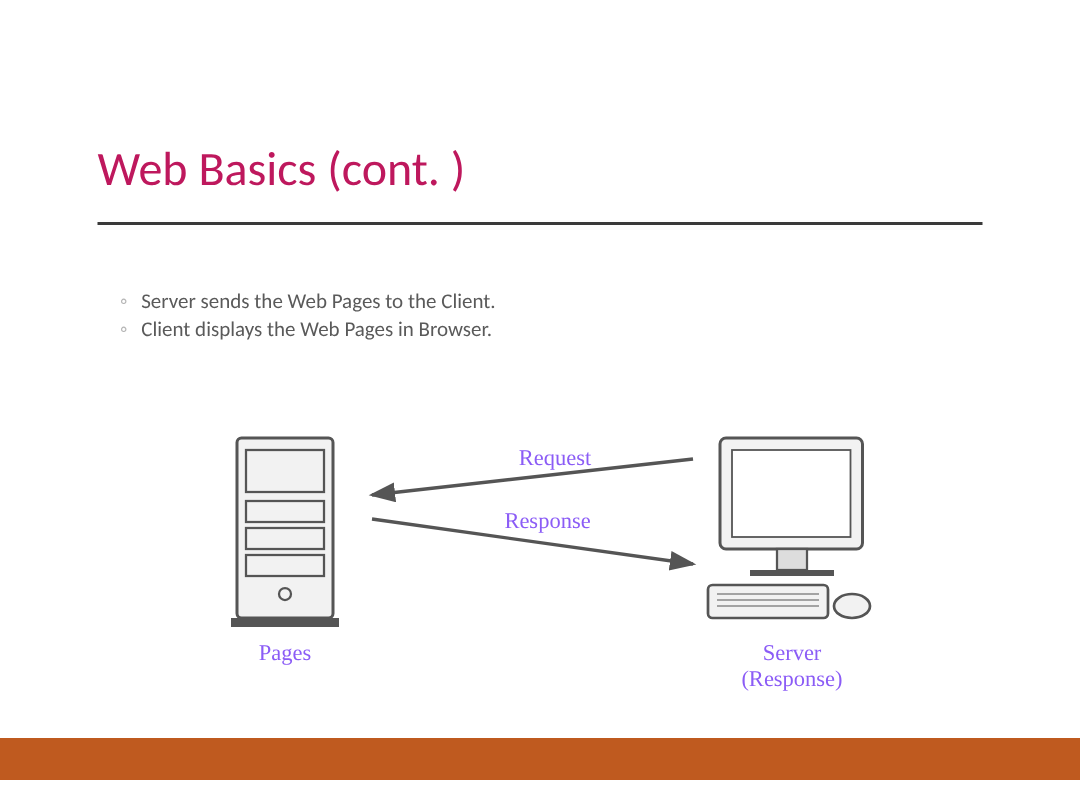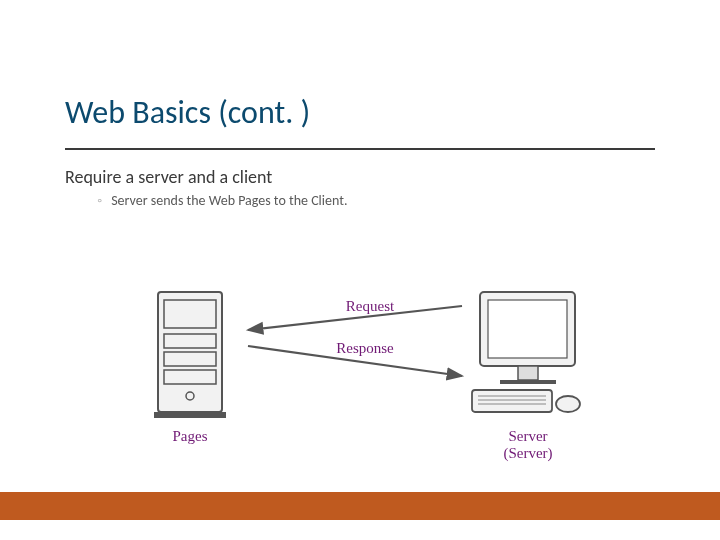--- a/index.html
+++ b/index.html
@@ -1,47 +1,50 @@
 <!DOCTYPE html>
 <html><head>
 <meta charset="utf-8">
 <style>
   html,body{margin:0;padding:0;width:720px;height:540px;background:#fff;font-family:"Calibri","Segoe UI",Arial,sans-serif;color:#3a3a3a;overflow:hidden}
   .slide{position:relative;width:720px;height:540px}
-  .title{position:absolute;left:65px;top:95px;font-size:32px;font-weight:400;color:#0c4a6e;line-height:1.1}
+  .title{position:absolute;left:65px;top:95px;font-size:32px;font-weight:400;color:#be185d;line-height:1.1}
   .rule{position:absolute;left:65px;top:148px;width:590px;height:0;border-top:2px solid #3a3a3a}
   .subtitle{position:absolute;left:65px;top:166px;font-size:18px;color:#3a3a3a}
   .bullets{position:absolute;left:80px;top:190px;font-size:14px;color:#5a5a5a}
-  .bullets .row{margin:2px 17px}
+  .bullets .row{margin:2px 0}
   .bullets .mk{color:#b6b6b6;margin-right:6px}
   .diagram{position:absolute;left:120px;top:280px;width:480px;height:200px}
   .serverbox{position:absolute;left:30px;top:10px;width:80px;height:130px}
   .clientbox{position:absolute;left:350px;top:10px;width:115px;height:130px}
-  .dlabel{position:absolute;font-family:Georgia,"Times New Roman",serif;font-size:15px;color:#701a75;text-align:center;width:120px}
+  .dlabel{position:absolute;font-family:Georgia,"Times New Roman",serif;font-size:15px;color:#8b5cf6;text-align:center;width:120px}
   .l-server{left:10px;top:148px}
   .l-client{left:348px;top:148px;line-height:1.15}
   .l-req{left:190px;top:18px}
   .l-res{left:185px;top:60px}
   .arrow-svg{position:absolute;left:120px;top:20px;width:230px;height:90px}
   .band{position:absolute;left:0;bottom:20px;width:720px;height:28px;background:#bf5a1f}
 </style>
 </head>
 <body>
 
 <div class="slide">
 
   <div class="title">Web Basics (cont. )</div>
   <div class="rule"></div>
 
-  <div class="subtitle">Require a server and a client</div>
 
   <div class="bullets">
     <div class="row">
       <span class="mk">◦</span>
       <span>Server sends the Web Pages to the Client.</span>
+    </div>
+    <div class="row">
+      <span class="mk">◦</span>
+      <span>Client displays the Web Pages in Browser.</span>
     </div>
   </div>
 
   <div class="diagram">
 
     <svg class="serverbox" viewBox="0 0 80 130">
       <rect x="8" y="2" width="64" height="120" rx="3" fill="#f2f2f2" stroke="#555" stroke-width="2"></rect>
       <rect x="14" y="10" width="52" height="28" fill="none" stroke="#555" stroke-width="1.5"></rect>
       <rect x="14" y="44" width="52" height="14" fill="none" stroke="#555" stroke-width="1.5"></rect>
       <rect x="14" y="62" width="52" height="14" fill="none" stroke="#555" stroke-width="1.5"></rect>
@@ -72,18 +75,18 @@
       <line x1="222" y1="6" x2="8" y2="30" stroke="#555" stroke-width="2.2" marker-end="url(#ah)"></line>
 
       <line x1="8" y1="46" x2="222" y2="76" stroke="#555" stroke-width="2.2" marker-end="url(#ah)"></line>
     </svg>
 
     <div class="dlabel l-req">Request</div>
     <div class="dlabel l-res">Response</div>
     <div class="dlabel l-server">Pages</div>
     <div class="dlabel l-client">
       <span>Server</span><br>
-      <span>(Server)</span>
+      <span>(Response)</span>
     </div>
   </div>
 
   <div class="band"></div>
 </div>
 
 </body></html>

